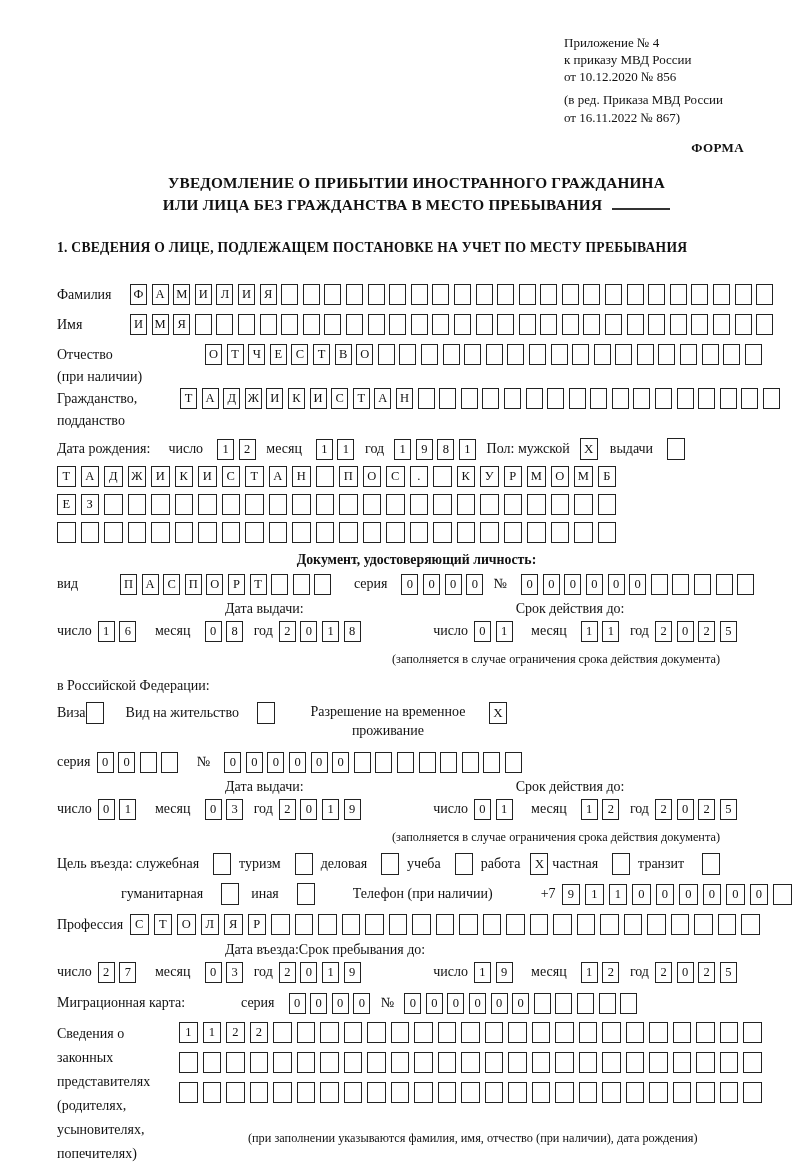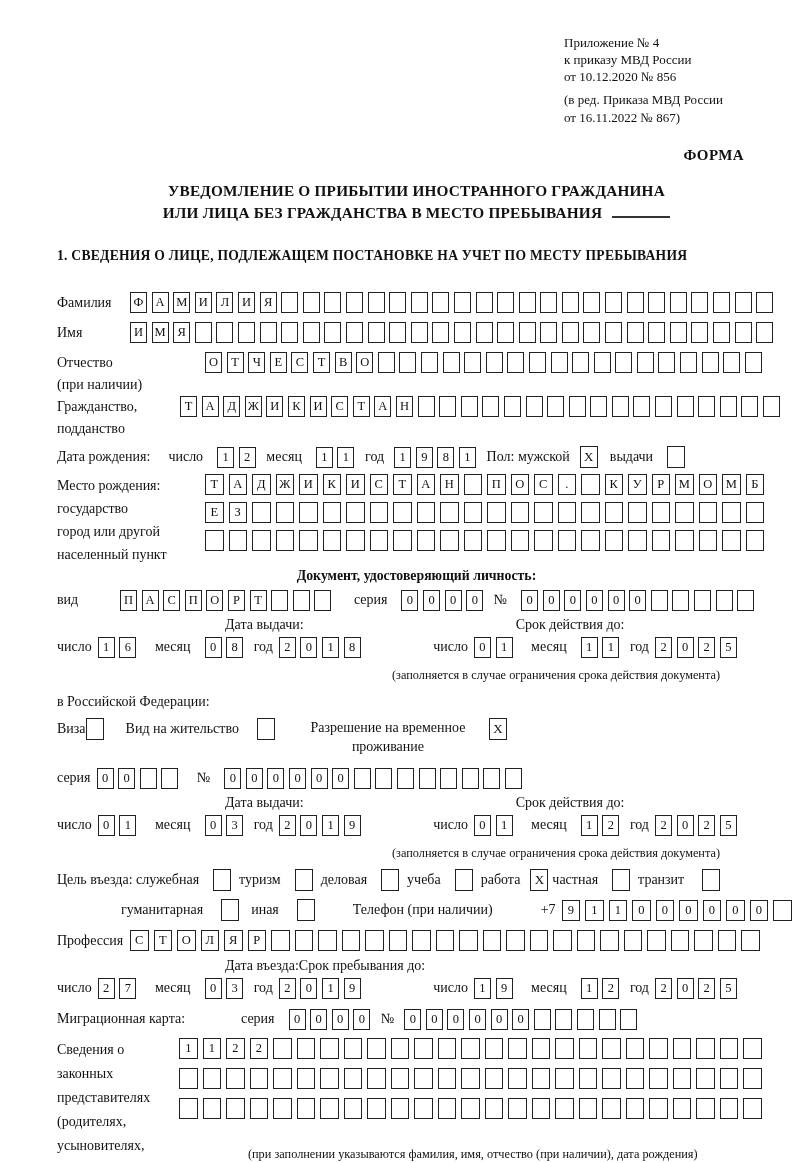--- a/index.html
+++ b/index.html
@@ -4,21 +4,21 @@
 <style>
   * { margin:0; padding:0; box-sizing:border-box; }
   html,body { background:#888; }
   .page {
     width:800px; height:1163px; margin:0 auto; background:#ffffff;
     font-family:"Liberation Serif","DejaVu Serif",serif; color:#111;
     padding:34px 24px 10px 57px; overflow:hidden; position:relative;
   }
   .annex { width:190px; margin-left:auto; margin-right:22px; font-size:13px; line-height:1.32; }
   .annex .part2 { margin-top:6px; }
-  .form-label { text-align:right; margin-right:32px; font-weight:bold; font-size:15px; margin-top:21px; letter-spacing:.4px; }
+  .form-label { text-align:right; margin-right:32px; font-weight:bold; font-size:13px; margin-top:14px; letter-spacing:.4px; }
   .title { text-align:center; font-weight:bold; font-size:15.3px; margin-top:16px; line-height:1.45; letter-spacing:.2px; }
   .title .uline { display:inline-block; width:58px; border-bottom:2px solid #333; height:14px; margin-left:10px; }
   .sec-title { font-weight:bold; font-size:13.6px; margin-top:24px; letter-spacing:.25px; }
   .row { display:flex; align-items:flex-start; margin-top:8px; }
   .lblcol { font-size:14px; line-height:22px; flex:none; }
   .lbl { font-size:14px; line-height:22px; white-space:nowrap; }
   .cellrow { display:flex; flex:none; }
   .cell {
     width:17px; height:21px; border:1.6px solid #222; margin-right:4.6px; flex:none;
     display:inline-flex; align-items:center; justify-content:center;
@@ -234,26 +234,20 @@
     <span class="lbl">Пол: мужской</span>
     <span class="gap4"></span>
     <span class="cbx">X</span>
     <span class="gap12"></span>
     <span class="lbl">выдачи</span>
     <span class="gap8"></span>
     <span class="cbx"></span>
   </div>
 
   <div class="row" style="margin-top:6px;">
-    <div class="lblcol" style="width:148px; line-height:23px;">
-      <div>Место рождения:</div>
-      <div>государство</div>
-      <div>город или другой</div>
-      <div>населенный пункт</div>
-    </div>
     <div class="stack wide">
       <div class="cellrow">
           <span class="cell">Т</span>
           <span class="cell">А</span>
           <span class="cell">Д</span>
           <span class="cell">Ж</span>
           <span class="cell">И</span>
           <span class="cell">К</span>
           <span class="cell">И</span>
           <span class="cell">С</span>

